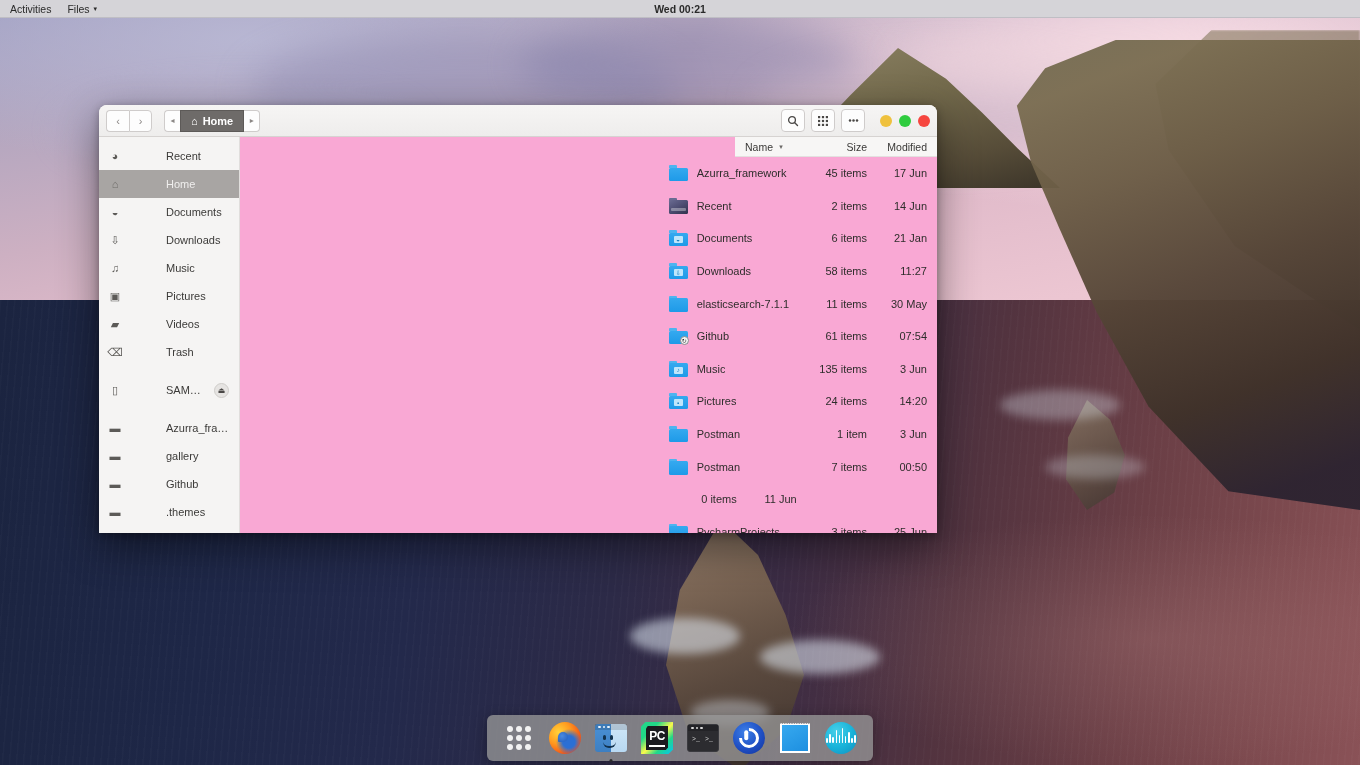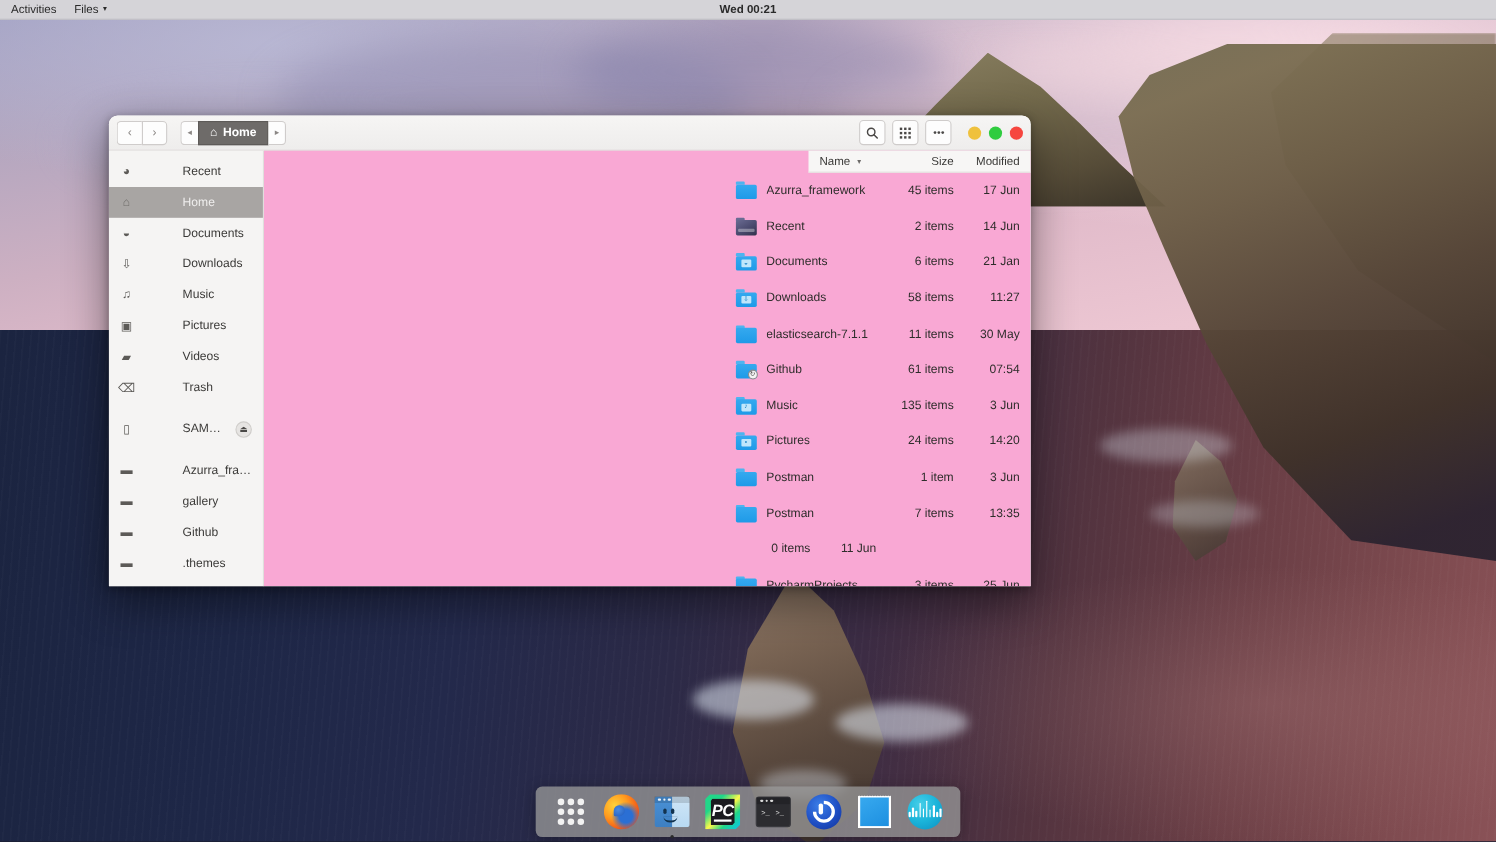--- a/index.html
+++ b/index.html
@@ -248,21 +248,21 @@
   .nau-mouth { position:absolute; left:8px; top:18px; width:13px; height:6px;
                border-bottom:2.5px solid #12334f; border-radius:0 0 12px 12px; }
 
   .pycharm { width:32px; height:32px; position:relative; }
   .pc-bg { position:absolute; inset:0;
     background:linear-gradient(135deg,#21d789 0%, #21d789 28%, #fcf84a 52%, #21d789 72%, #07c3f2 100%);
     clip-path: polygon(14% 0%, 100% 0%, 100% 86%, 86% 100%, 0% 100%, 0% 14%); }
   .pc-in { position:absolute; left:5px; top:4px; right:5px; bottom:4px; background:#1b1b20;
     clip-path: polygon(8% 0%, 100% 0%, 100% 90%, 90% 100%, 0% 100%, 0% 10%); }
   .pc-txt { position:absolute; left:0; right:0; top:7px; text-align:center; color:#fff;
-            font-size:15px; font-weight:bold; font-family:"Liberation Sans",sans-serif; letter-spacing:-.5px;font-style:italic;}
+            font-size:12px; font-weight:bold; font-family:"Liberation Sans",sans-serif; letter-spacing:-.5px;}
   .pc-ul { position:absolute; left:8px; bottom:7px; width:16px; height:2px; background:#fff; }
 
   .term { width:32px; height:28px; border-radius:3px; background:#2c2c30; position:relative;
           border:1px solid #3a3a3f; }
   .term-bar { position:absolute; left:0; top:0; width:100%; height:6px; background:#232327; }
   .term-dots { position:absolute; left:3px; top:1.5px; display:flex; gap:2px; }
   .term-dots i { width:2.5px; height:2.5px; border-radius:50%; background:#d8d8d8; }
   .term-p { position:absolute; color:#d6d6d6; font-size:6.5px; font-family:"Liberation Mono",monospace; }
   .term-p.a { left:4px; top:11px; } .term-p.b { left:17px; top:11px; }
 
@@ -561,21 +561,21 @@
           </div>
           <div class="row">
             <div class="r-name">
               <span class="fico plain">
                 <span class="tab"></span>
                 <span class="bodyb"></span>
               </span>
               <span class="r-label">Postman</span>
             </div>
             <div class="r-size">7 items</div>
-            <div class="r-mod">13:35</div>
+            <div class="r-mod">00:50</div>
           </div>
           <div class="row">
             <div class="r-size">0 items</div>
             <div class="r-mod">11 Jun</div>
           </div>
           <div class="row">
             <div class="r-name">
               <span class="fico plain">
                 <span class="tab"></span>
                 <span class="bodyb"></span>

